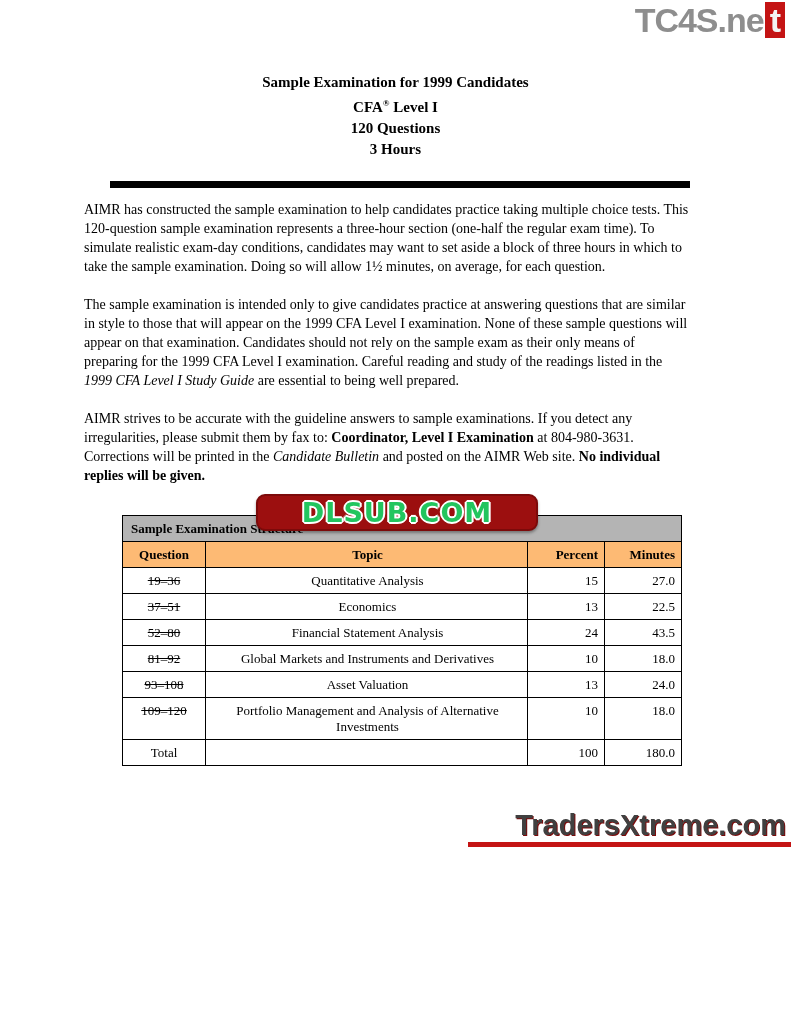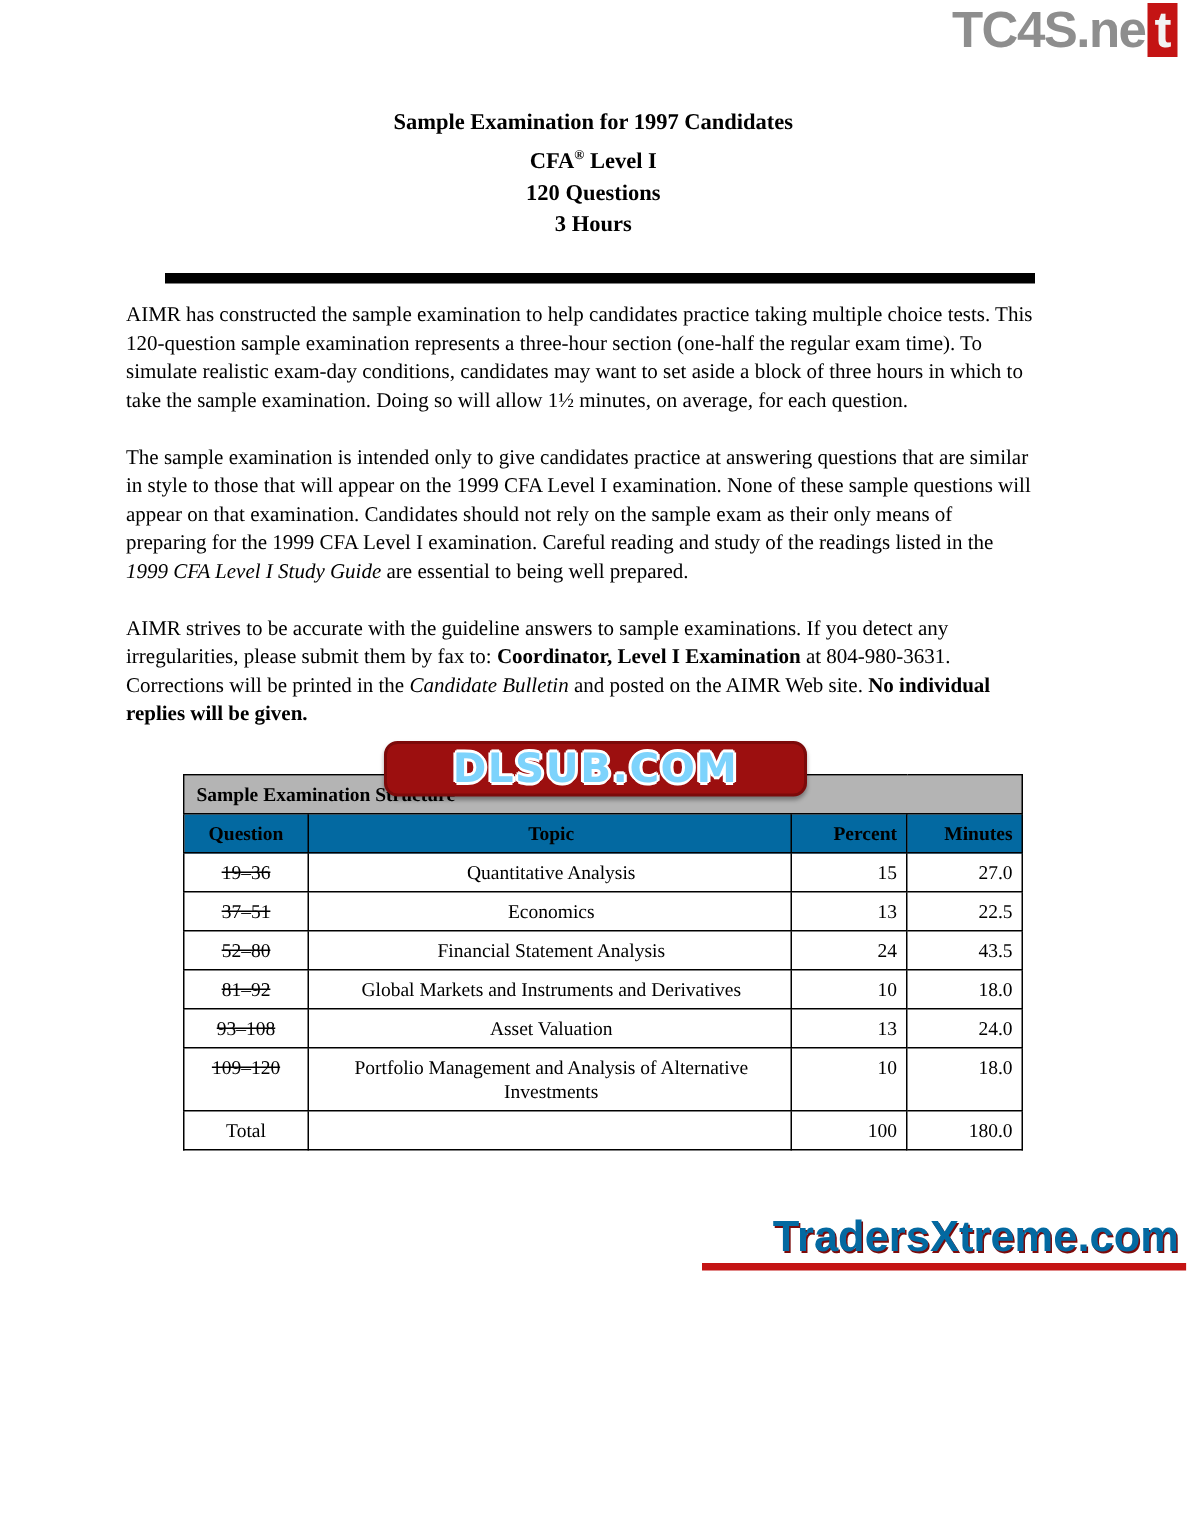--- a/index.html
+++ b/index.html
@@ -51,21 +51,21 @@
   .wm-center {
     position:absolute; left:256px; top:494px;
     width:282px; height:37px;
     background:#9c0f0f;
     border:2px solid #7c0a0a;
     border-radius:9px;
     text-align:center;
     font-family:"DejaVu Sans", sans-serif;
     font-weight:bold; font-size:27px; line-height:33px;
     letter-spacing:1px;
-    color:#7dd3fc;
+    color:#22c55e;
     text-shadow:-2px 0 #fff, 2px 0 #fff, 0 -2px #fff, 0 2px #fff,
                 -1px -1px #fff, 1px 1px #fff, -1px 1px #fff, 1px -1px #fff;
     box-shadow:0 2px 3px rgba(0,0,0,0.35);
   }
 
   
   table.exam {
     margin:30px 0 0 122px;
     width:560px;
     border-collapse:collapse;
@@ -73,21 +73,21 @@
   }
   table.exam td, table.exam th {
     border:1px solid #000;
     vertical-align:top;
     padding:5px 6px 4px 6px;
   }
   table.exam .title-row th {
     background:#b4b4b4;
     text-align:left; font-weight:bold; padding-left:8px;
   }
-  table.exam .head-row th { background:#0369a1; font-weight:bold; }
+  table.exam .head-row th { background:#fdba74; font-weight:bold; }
   .col-q   { width:83px;  text-align:center; }
   .col-topic { width:322px; text-align:center; padding-left:8px !important; }
   .col-num { width:77px; text-align:right; }
   td.struck { text-decoration:line-through; }
 
   
   .footer {
     position:absolute; left:110px; top:962px;
     width:581px;
     display:flex; justify-content:space-between; align-items:flex-start;
@@ -96,40 +96,40 @@
   .footer .pageno { font-size:12px; }
 
   
   .wm-bottom {
     position:absolute; right:0; bottom:5px;
     text-align:right;
   }
   .wm-bottom .wm-text {
     font-family:"Liberation Sans", sans-serif;
     font-weight:bold; font-size:29px; line-height:30px;
-    color:#0369a1;
+    color:#404040;
     padding-right:5px;
     text-shadow:1px 1px 0 #7c0a0a;
   }
   .wm-bottom .wm-bar {
     margin-top:2px; margin-left:auto;
     width:323px; height:5px; background:#c41414;
   }
 </style>
 </head>
 <body>
 
 <div class="page">
 
   <div class="wm-top">
     <span>TC4S.ne</span><span class="boxed">t</span>
   </div>
 
   <div class="title-block">
-    <div>Sample Examination for 1997 Candidates</div>
+    <div>Sample Examination for 1999 Candidates</div>
     <div><span>CFA</span><sup>®</sup><span> Level I</span></div>
     <div>120 Questions</div>
     <div>3 Hours</div>
   </div>
 
   <div class="rule"></div>
 
   <div class="body-text">
     <p>AIMR has constructed the sample examination to help candidates practice taking multiple choice tests.  This 120-question sample examination represents a three-hour section (one-half the regular exam time).  To simulate realistic exam-day conditions, candidates may want to set aside a block of three hours in which to take the sample examination.  Doing so will allow 1½ minutes, on average, for each question.</p>
     <p><span>The sample examination is intended only to give candidates practice at answering questions that are similar in style to those that will appear on the 1999 CFA Level I examination.  None of these sample questions will appear on that examination.  Candidates should not rely on the sample exam as their only means of preparing for the 1999 CFA Level I examination.  Careful reading and study of the readings listed in the </span><i>1999 CFA Level I Study Guide</i><span> are essential to being well prepared.</span></p>

